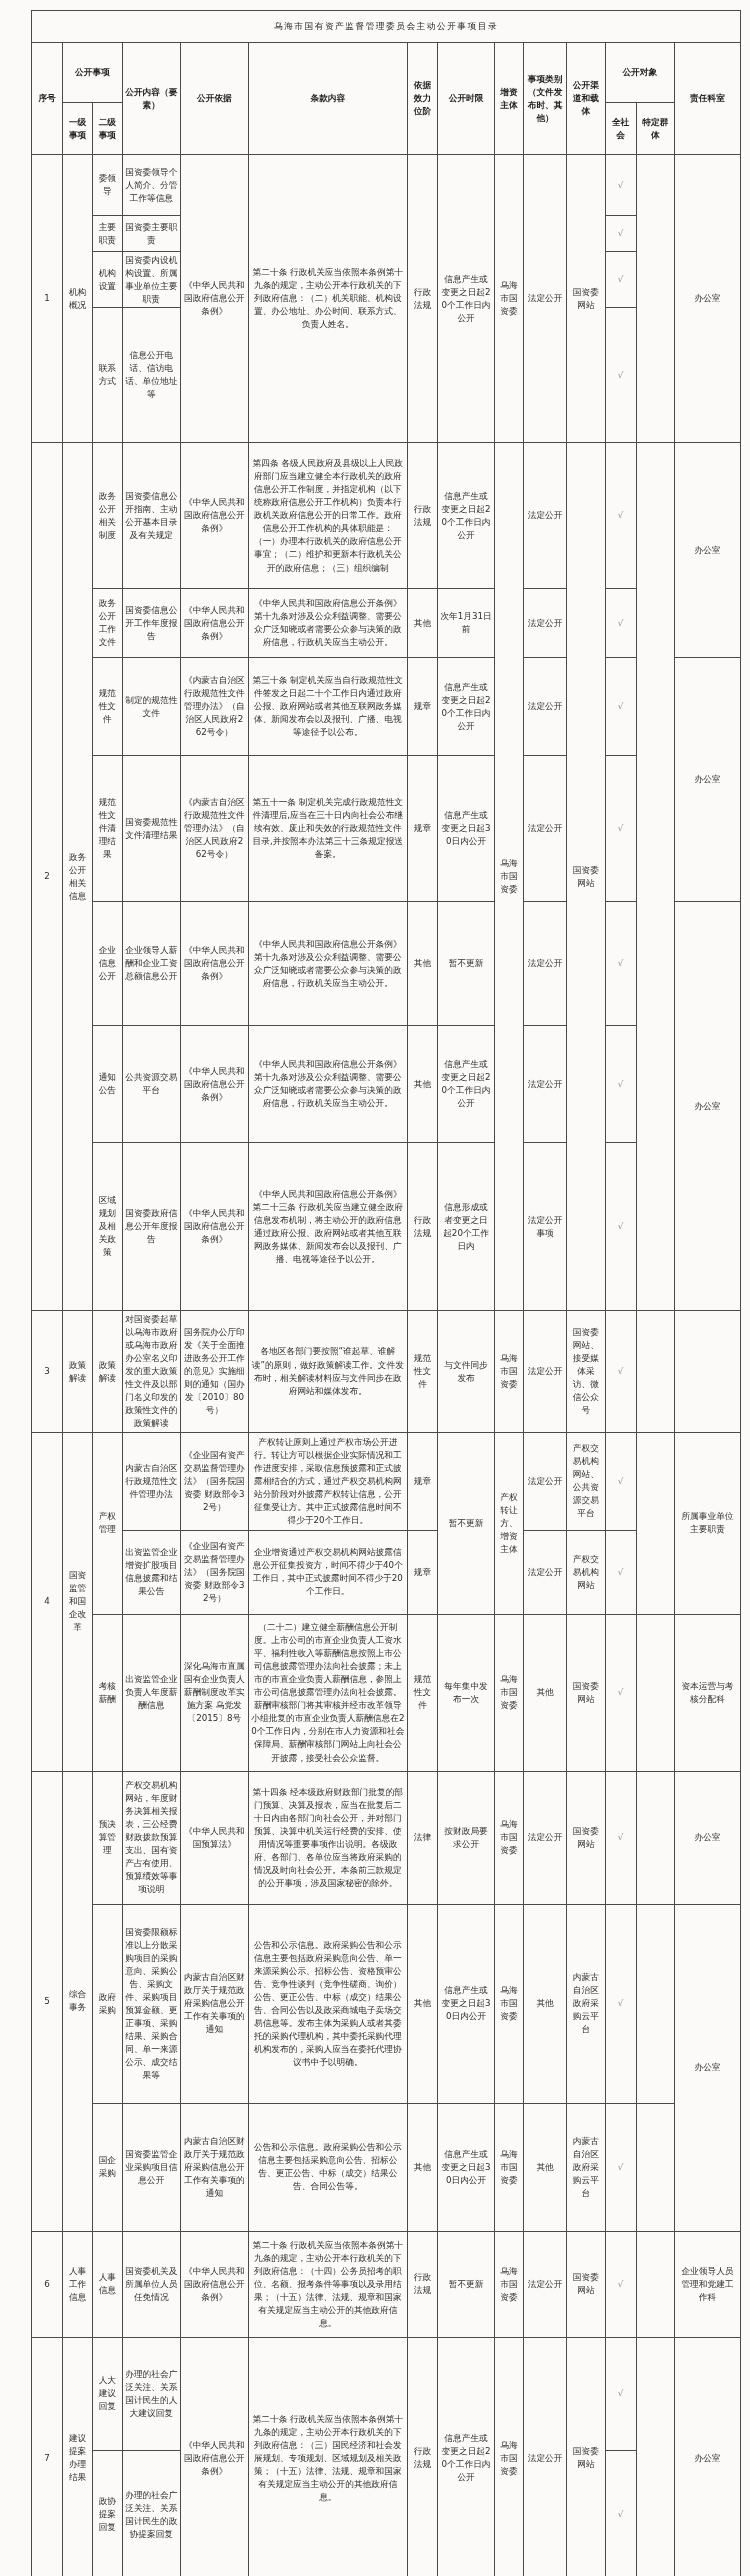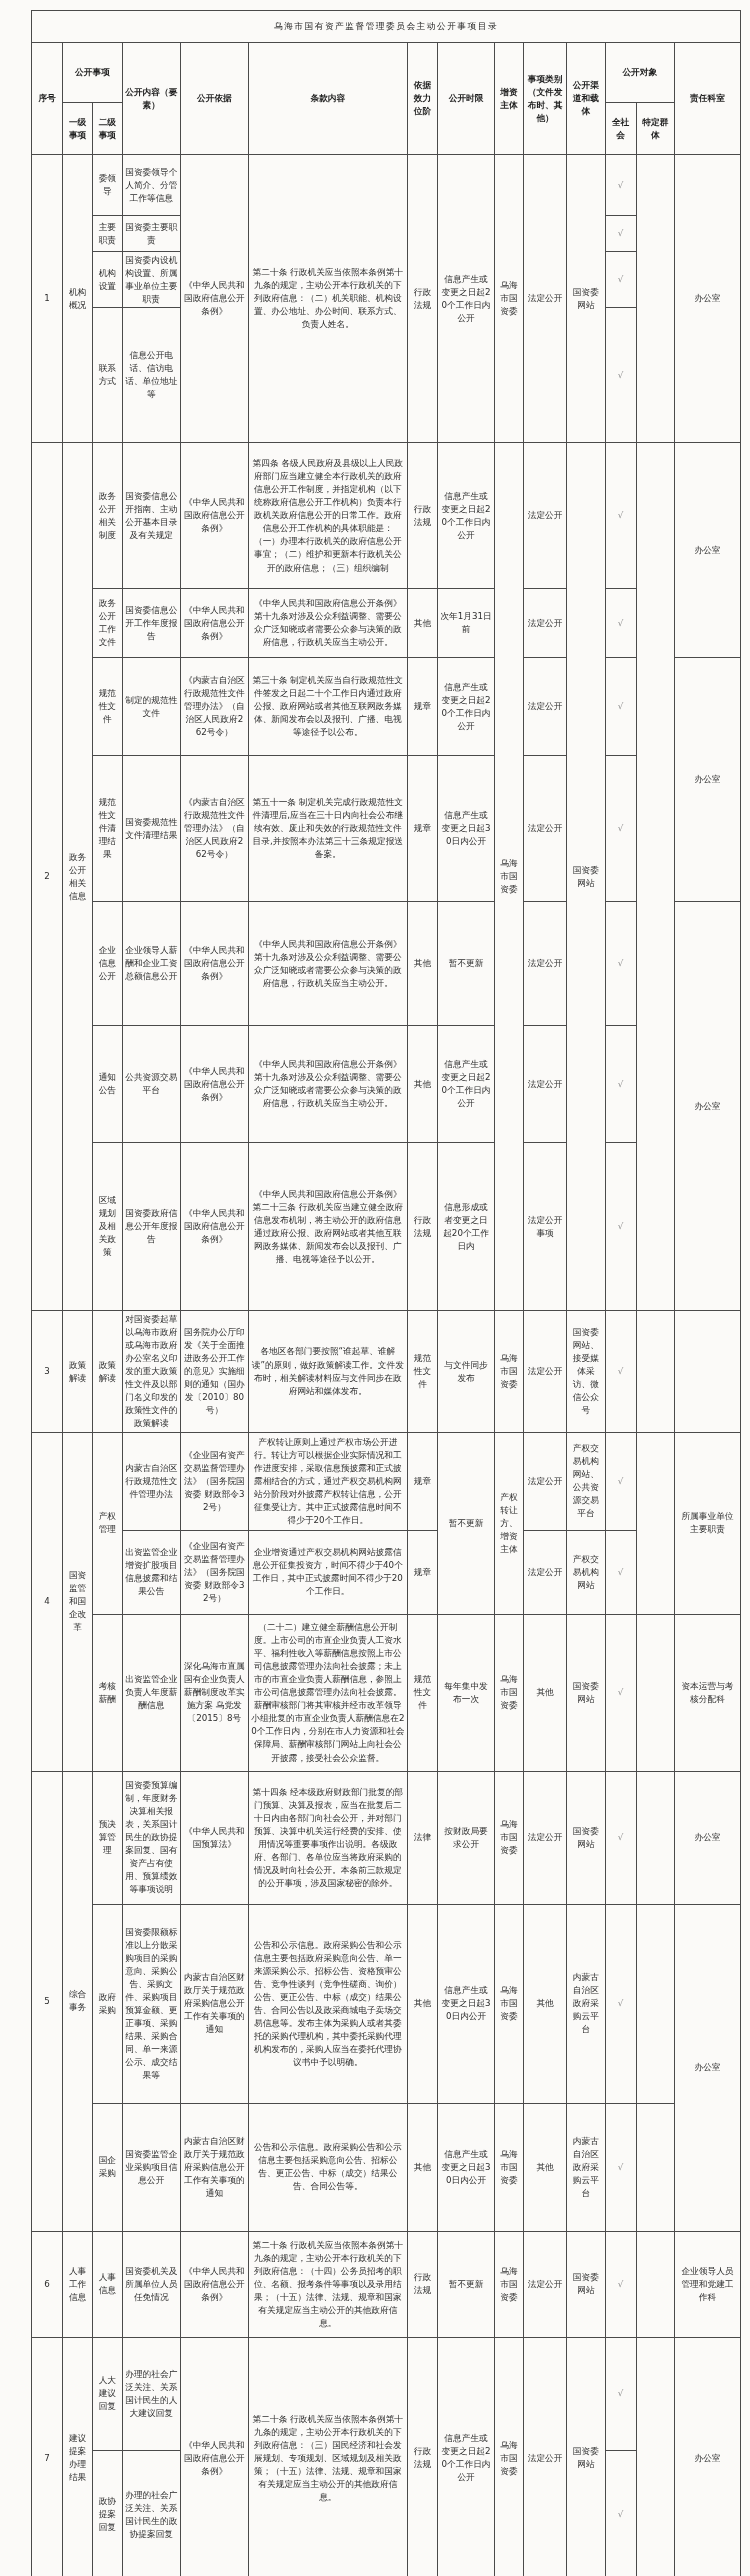--- a/index.html
+++ b/index.html
@@ -229,21 +229,21 @@
     <td>国资委网站</td>
     <td class="chk">√</td>
     <td></td>
     <td>资本运营与考核分配科</td>
   </tr>
 
   <tr style="height:133px">
     <td rowspan="3">5</td>
     <td rowspan="3" class="vtx">综合事务</td>
     <td class="vtx">预决算管理</td>
-    <td class="tl">国资委预算编制，年度财务决算相关报表，关系国计民生的政协提案回复、国有资产占有使用、预算绩效等事项说明</td>
+    <td class="tl">产权交易机构网站，年度财务决算相关报表，三公经费财政拨款预算支出、国有资产占有使用、预算绩效等事项说明</td>
     <td class="tl">《中华人民共和国预算法》</td>
     <td class="clause">第十四条 经本级政府财政部门批复的部门预算、决算及报表，应当在批复后二十日内由各部门向社会公开，并对部门预算、决算中机关运行经费的安排、使用情况等重要事项作出说明。各级政府、各部门、各单位应当将政府采购的情况及时向社会公开。本条前三款规定的公开事项，涉及国家秘密的除外。</td>
     <td>法律</td>
     <td>按财政局要求公开</td>
     <td class="vtx">乌海市国资委</td>
     <td>法定公开</td>
     <td>国资委网站</td>
     <td class="chk">√</td>
     <td></td>
     <td>办公室</td>

